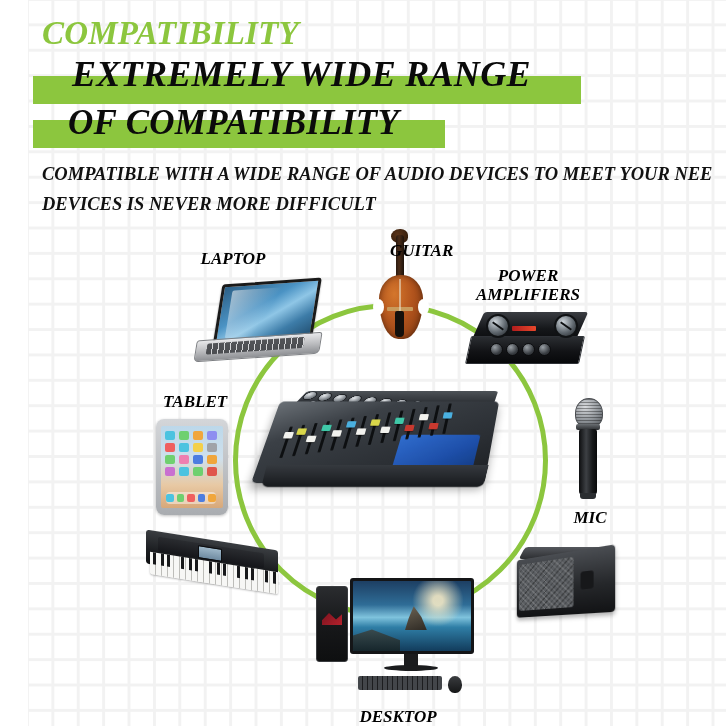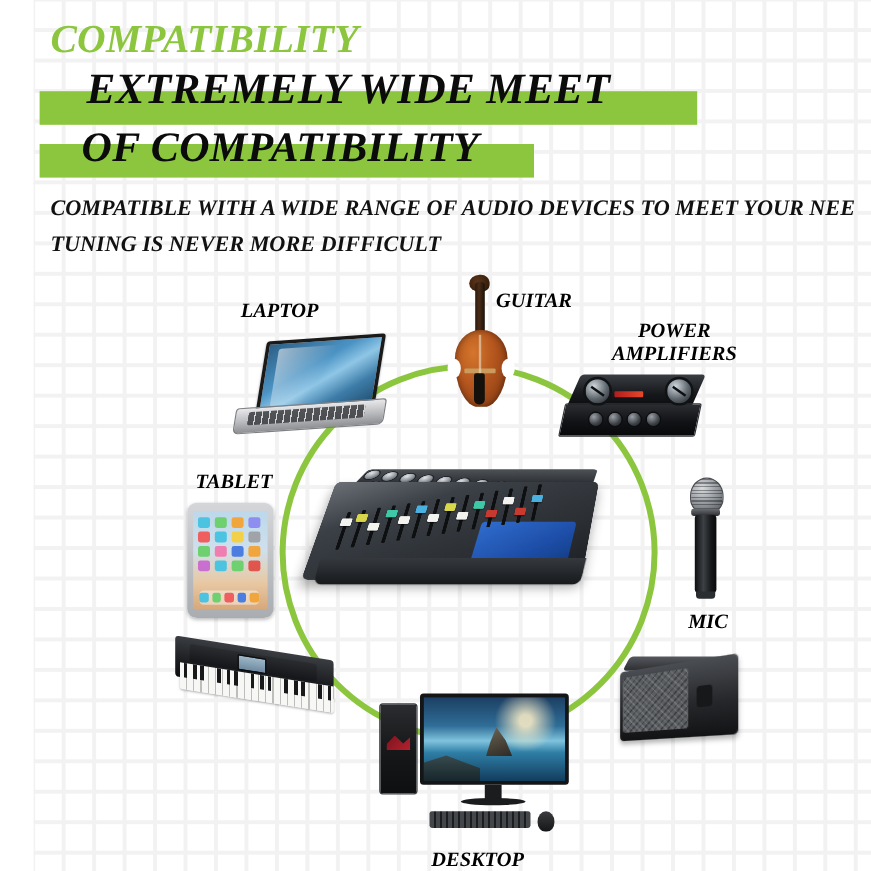--- a/index.html
+++ b/index.html
@@ -378,25 +378,25 @@
 <body>
 
 <div id="stage">
 
   <div>
     <div class="hdr-kicker">COMPATIBILITY</div>
 
     <div class="bar bar1"></div>
     <div class="bar bar2"></div>
 
-    <div class="hdr-l1">EXTREMELY WIDE MEET</div>
+    <div class="hdr-l1">EXTREMELY WIDE RANGE</div>
     <div class="hdr-l2">OF COMPATIBILITY</div>
 
     <div class="sub sub1">COMPATIBLE WITH A WIDE RANGE OF AUDIO DEVICES TO MEET YOUR NEE</div>
-    <div class="sub sub2">TUNING IS NEVER MORE DIFFICULT</div>
+    <div class="sub sub2">DEVICES IS NEVER MORE DIFFICULT</div>
   </div>
 
   <div class="ring"></div>
 
   <div class="mx">
     <div class="mx-top"></div>
     <div class="mx-knobs">
       <i style="left:4px;top:4px"></i>
         <i style="left:20px;top:6px"></i>
         <i style="left:36px;top:8px"></i>
@@ -465,34 +465,34 @@
   <div class="dev" style="left:333px;top:233px;width:82px;height:112px;">
     <div class="vio-scroll"></div>
     <div class="vio-neck"></div>
     <div class="vio-body"></div>
     <div class="vio-waistL"></div>
       <div class="vio-waistR"></div>
     <div class="vio-bridge"></div>
     <div class="vio-string"></div>
     <div class="vio-tail"></div>
   </div>
-  <div class="lbl" style="left:362px;top:241px;width:110px;text-align:center;">GUITAR</div>
+  <div class="lbl" style="left:362px;top:241px;width:110px;text-align:left;">GUITAR</div>
 
   <div class="dev" style="left:440px;top:312px;width:130px;height:58px;">
     <div class="amp-top"></div>
     <div class="amp-front"></div>
     <div class="amp-dial" style="left:18px;"></div>
     <div class="amp-dial" style="left:86px;"></div>
     <div class="amp-led"></div>
     <div class="amp-knob" style="left:22px"></div>
     <div class="amp-knob" style="left:38px"></div>
     <div class="amp-knob" style="left:54px"></div>
     <div class="amp-knob" style="left:70px"></div>
   </div>
-  <div class="lbl" style="left:470px;top:266px;width:128px;">POWER
+  <div class="lbl" style="left:436px;top:266px;width:128px;">POWER
 AMPLIFIERS</div>
 
   <div class="dev" style="left:537px;top:398px;width:50px;height:106px;">
     <div class="mic-head"></div>
     <div class="mic-band"></div>
     <div class="mic-body"></div>
     <div class="mic-btm"></div>
   </div>
   <div class="lbl" style="left:517px;top:508px;width:90px;">MIC</div>
 

